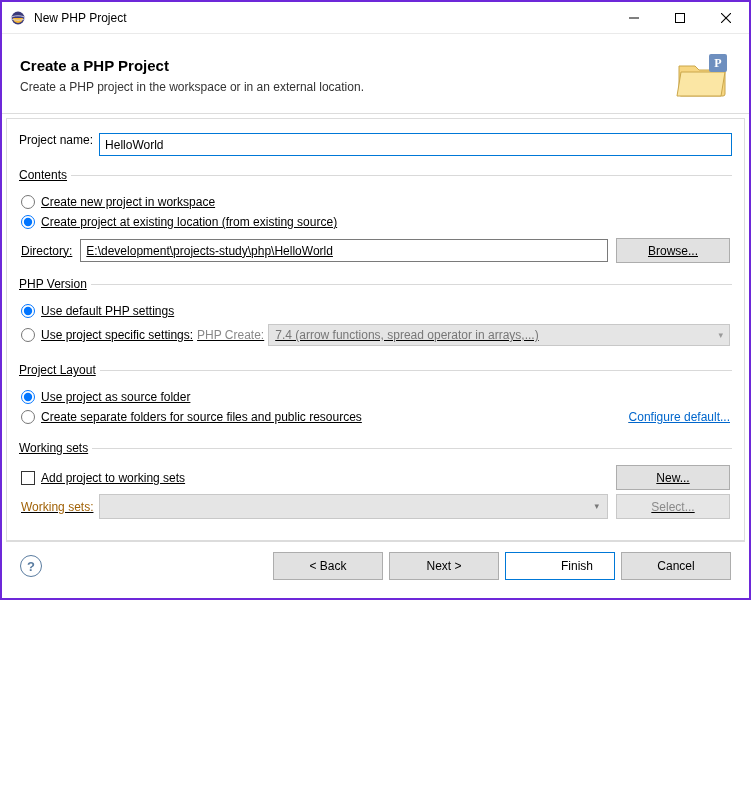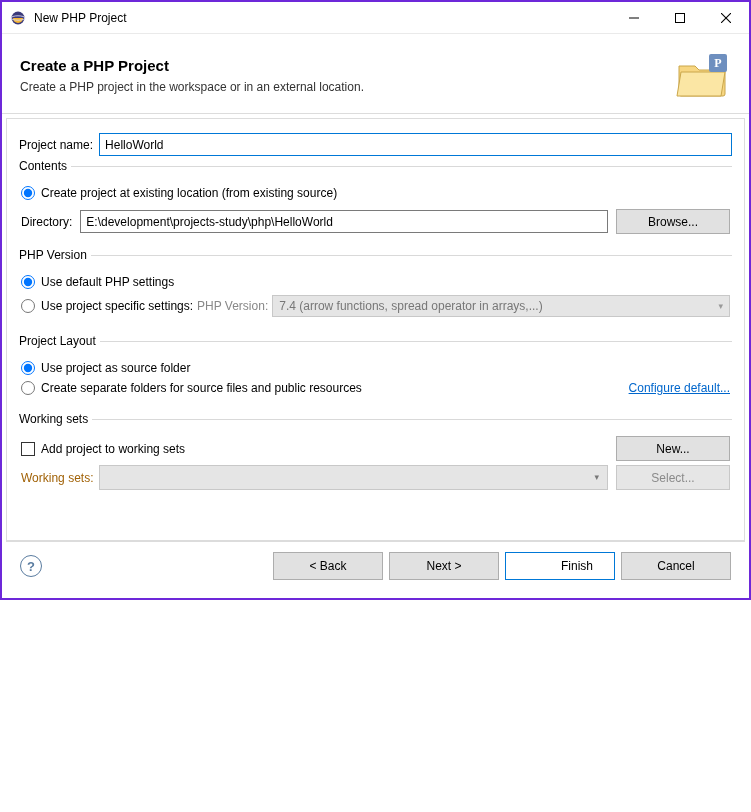--- a/index.html
+++ b/index.html
@@ -54,40 +54,41 @@
       width: 56px; height: 48px; margin-left: 10px;
     }
     .content-area {
       flex: 1;
       padding: 14px 12px 0 12px;
       border: 1px solid #dcdcdc;
       margin: 4px 4px 0 4px;
       background: #fff;
       overflow: auto;
     }
-    .form-row { display: flex; align-items: center; margin-bottom: 3px; }
+    .form-row { display: flex; margin-bottom: 12px; }
     .form-row label.inline { margin-right: 6px; white-space: nowrap; }
     .text-input {
       flex: 1;
       border: 1px solid #7a7a7a;
       padding: 3px 5px;
       font-size: 12px;
       height: 23px;
     }
     .text-input.focused {
       border: 1px solid #0078d7;
       outline: 1px solid #0078d7;
       outline-offset: -1px;
     }
     fieldset.group {
       border: none;
       border-top: 1px solid #d9d9d9;
       padding: 10px 2px 6px 2px;
       margin-bottom: 8px;
       position: relative;
+      text-decoration: underline;
     }
     fieldset.group > legend {
       padding: 0 4px 0 0;
       font-size: 12px;
       background: #fff;
       margin-left: -2px;
     }
     .radio-row, .check-row {
       display: flex;
       align-items: center;
@@ -229,40 +230,44 @@
   <div class="content-area">
 
     <div class="form-row">
       <label class="inline">Project name:</label>
       <input class="text-input focused" type="text" value="HelloWorld" style="">
     </div>
 
     <fieldset class="group">
       <legend>Contents</legend>
       <div class="radio-row">
+        <input type="radio" name="contents" style="">
+        <label>Create new project in workspace</label>
+      </div>
+      <div class="radio-row">
         <input type="radio" name="contents" checked="" style="">
         <label>Create project at existing location (from existing source)</label>
       </div>
       <div class="dir-row">
         <label>Directory:</label>
         <input class="text-input" type="text" value="E:\development\projects-study\php\HelloWorld" style="">
         <button class="btn wide">Browse...</button>
       </div>
     </fieldset>
 
     <fieldset class="group">
       <legend>PHP Version</legend>
       <div class="radio-row">
         <input type="radio" name="phpver" checked="" style="">
         <label>Use default PHP settings</label>
       </div>
       <div class="radio-row php-ver-row">
         <input type="radio" name="phpver" style="">
         <label>Use project specific settings:</label>
-        <span class="lbl-disabled">PHP Version:</span>
+        <span class="lbl-disabled">PHP Create:</span>
         <div class="combo-disabled">
           <span>7.4 (arrow functions, spread operator in arrays,...)</span>
           <span class="chev">▾</span>
         </div>
       </div>
     </fieldset>
 
     <fieldset class="group">
       <legend>Project Layout</legend>
       <div class="radio-row">

